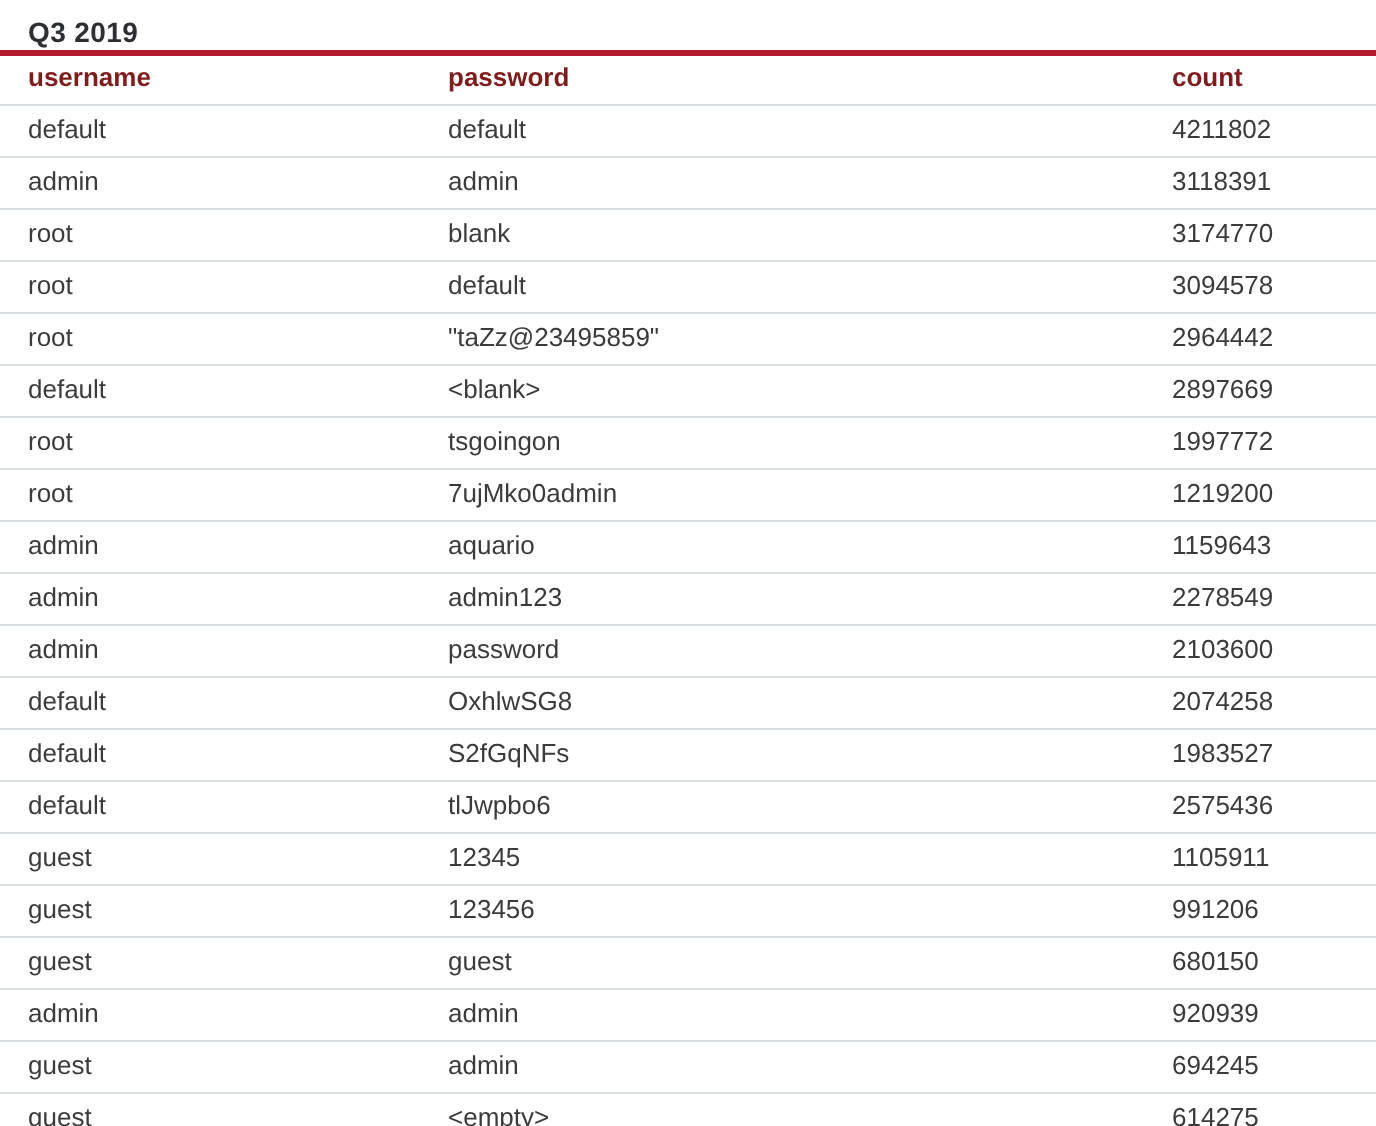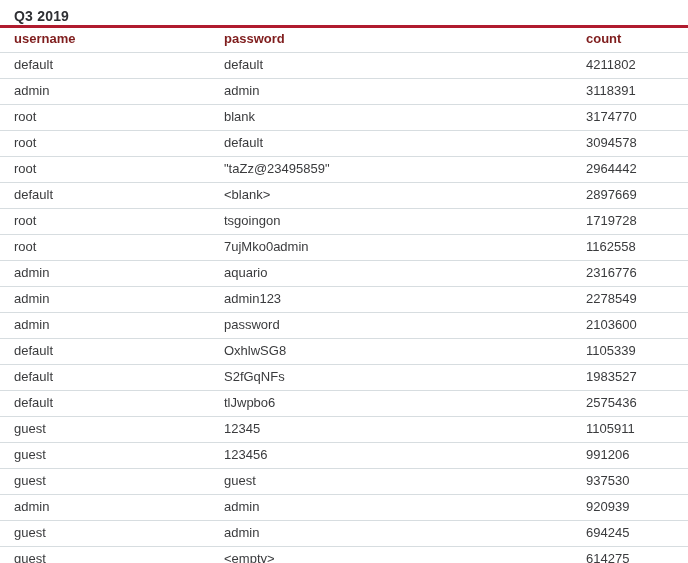--- a/index.html
+++ b/index.html
@@ -106,46 +106,46 @@
           <td>2964442</td>
         </tr>
         <tr>
           <td>default</td>
           <td>&lt;blank&gt;</td>
           <td>2897669</td>
         </tr>
         <tr>
           <td>root</td>
           <td>tsgoingon</td>
-          <td>1719728</td>
+          <td>1997772</td>
         </tr>
         <tr>
           <td>root</td>
           <td>7ujMko0admin</td>
-          <td>1162558</td>
+          <td>1219200</td>
         </tr>
         <tr>
           <td>admin</td>
           <td>aquario</td>
-          <td>2316776</td>
+          <td>1159643</td>
         </tr>
         <tr>
           <td>admin</td>
           <td>admin123</td>
           <td>2278549</td>
         </tr>
         <tr>
           <td>admin</td>
           <td>password</td>
           <td>2103600</td>
         </tr>
         <tr>
           <td>default</td>
           <td>OxhlwSG8</td>
-          <td>1105339</td>
+          <td>2074258</td>
         </tr>
         <tr>
           <td>default</td>
           <td>S2fGqNFs</td>
           <td>1983527</td>
         </tr>
         <tr>
           <td>default</td>
           <td>tlJwpbo6</td>
           <td>2575436</td>
@@ -156,21 +156,21 @@
           <td>1105911</td>
         </tr>
         <tr>
           <td>guest</td>
           <td>123456</td>
           <td>991206</td>
         </tr>
         <tr>
           <td>guest</td>
           <td>guest</td>
-          <td>937530</td>
+          <td>680150</td>
         </tr>
         <tr>
           <td>admin</td>
           <td>admin</td>
           <td>920939</td>
         </tr>
         <tr>
           <td>guest</td>
           <td>admin</td>
           <td>694245</td>

